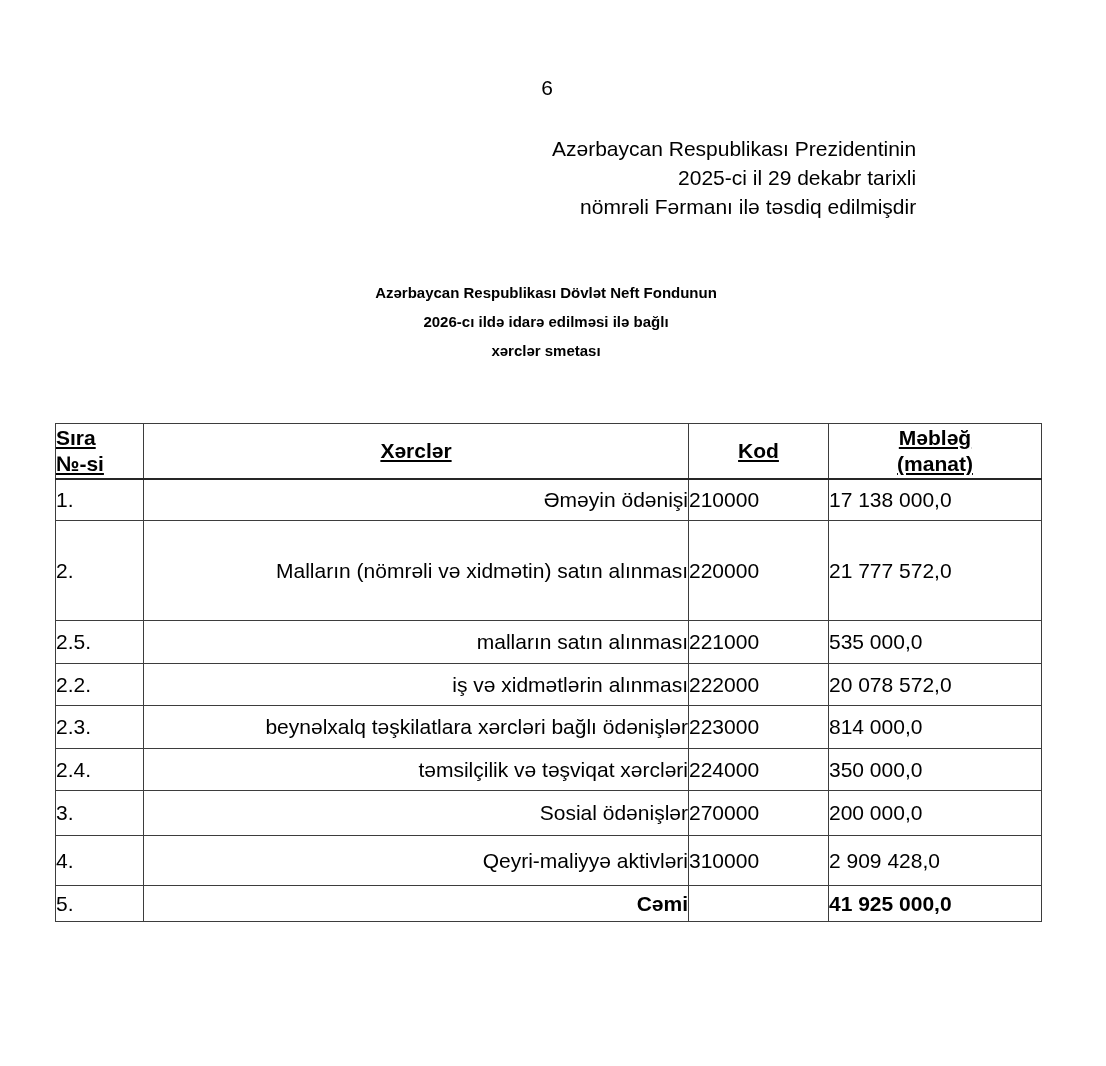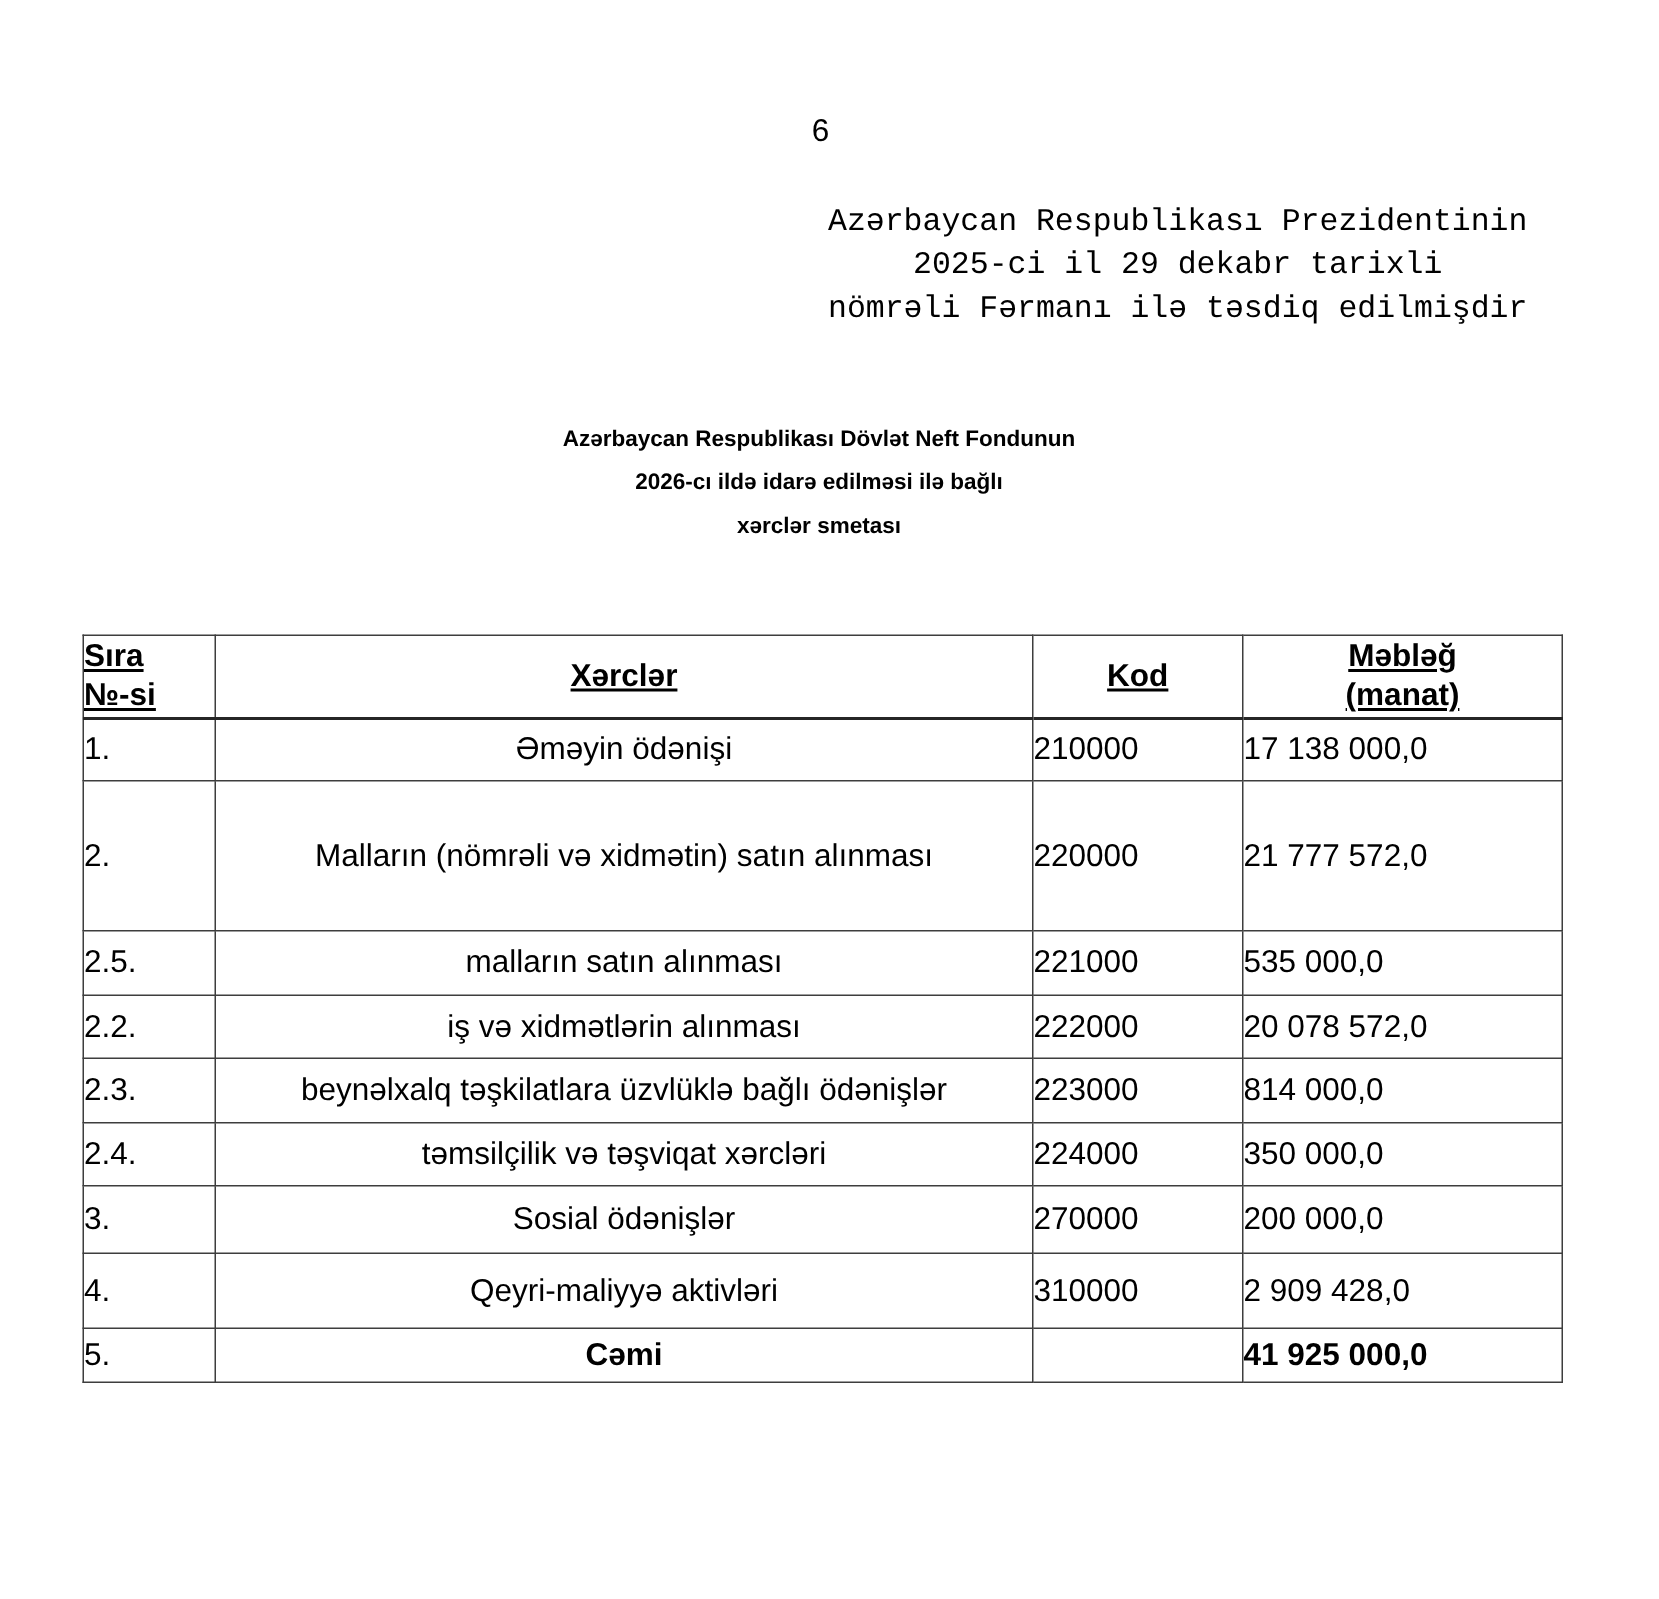--- a/index.html
+++ b/index.html
@@ -23,22 +23,21 @@
     width: 1094px;
     text-align: center;
     font-size: 21px;
   }
   .approval-block {
     position: absolute;
     top: 134px;
     left: 552px;
     font-size: 21px;
     line-height: 29px;
-    text-align: center;
-    font-family: Liberation Mono, monospace;
+    text-align: right;
   }
   .title-block {
     position: absolute;
     top: 278px;
     left: 0;
     width: 1092px;
     text-align: center;
     font-weight: bold;
     font-size: 15px;
     line-height: 29px;
@@ -76,21 +75,21 @@
   th.h-name, th.h-kod, th.h-amount {
     text-align: center;
     white-space: pre-line;
     line-height: 26px;
   }
   td.no {
     text-align: left;
     padding-left: 10px;
   }
   td.name {
-    text-align: center;
+    text-align: right;
     padding-left: 13px;
   }
   td.kod, td.amount {
   }
   tr.rh-hdr { height: 55px; text-decoration: underline;  }
   tr.rh-42  { height: 42px;  }
   tr.rh-100 { height: 100px; }
   tr.rh-43  { height: 43px;  }
   tr.rh-45  { height: 45px;  }
   tr.rh-50  { height: 50px;  }
@@ -156,21 +155,21 @@
         <td class="amount">535 000,0</td>
       </tr>
       <tr class="rh-42">
         <td class="no">2.2.</td>
         <td class="name">iş və xidmətlərin alınması</td>
         <td class="kod">222000</td>
         <td class="amount">20 078 572,0</td>
       </tr>
       <tr class="rh-43">
         <td class="no">2.3.</td>
-        <td class="name">beynəlxalq təşkilatlara üzvlüklə bağlı ödənişlər</td>
+        <td class="name">beynəlxalq təşkilatlara xərcləri bağlı ödənişlər</td>
         <td class="kod">223000</td>
         <td class="amount">814 000,0</td>
       </tr>
       <tr class="rh-42">
         <td class="no">2.4.</td>
         <td class="name">təmsilçilik və təşviqat xərcləri</td>
         <td class="kod">224000</td>
         <td class="amount">350 000,0</td>
       </tr>
       <tr class="rh-45">

